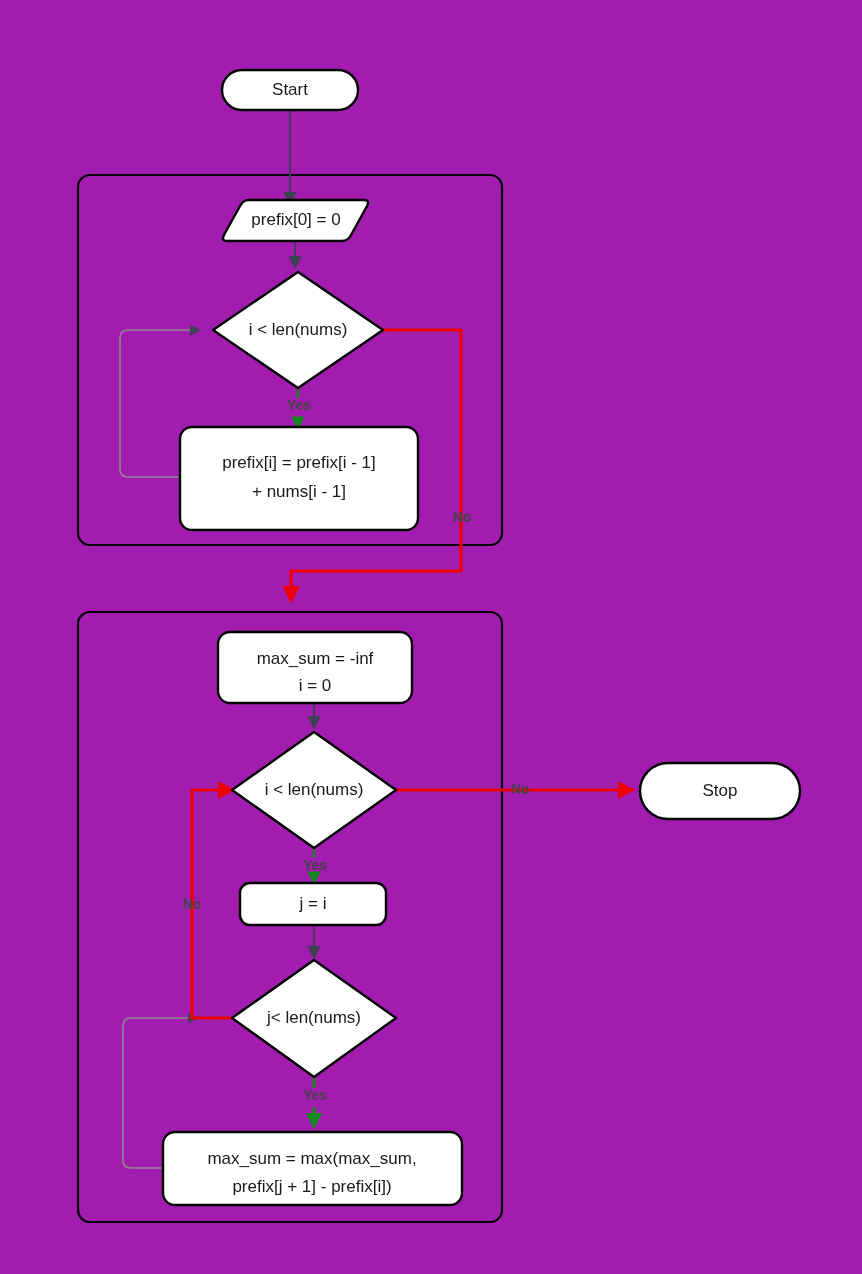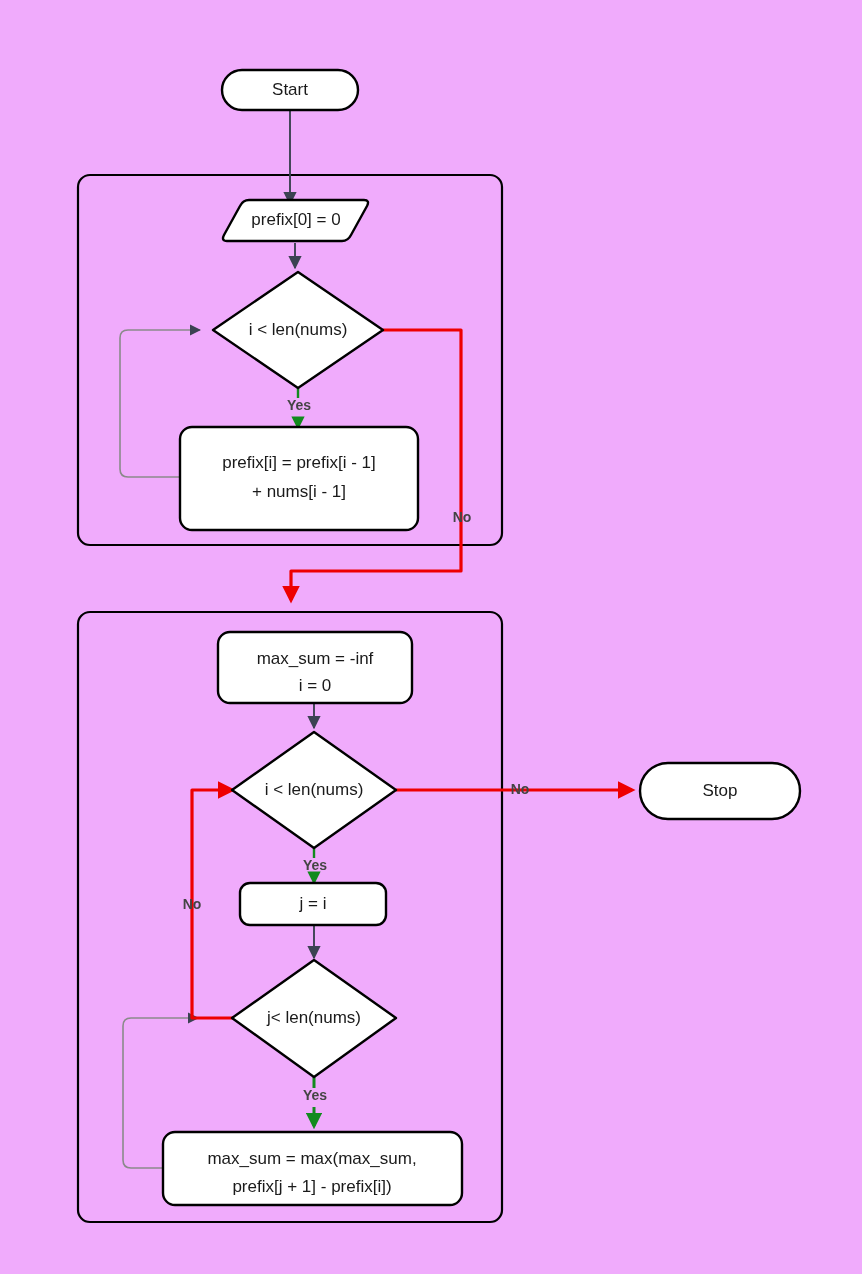--- a/index.html
+++ b/index.html
@@ -11,21 +11,21 @@
   body {
     width: 862px;
     height: 1274px;
     font-family: "Liberation Sans", sans-serif;
     overflow: hidden;
   }
   #flowchart-root {
     position: relative;
     width: 862px;
     height: 1274px;
-    background: #f0abfc;
+    background: #a21caf;
   }
   svg.chart {
     display: block;
     width: 862px;
     height: 1274px;
   }
   .node-shape {
     fill: #ffffff;
     stroke: #000000;
     stroke-width: 2.4;

